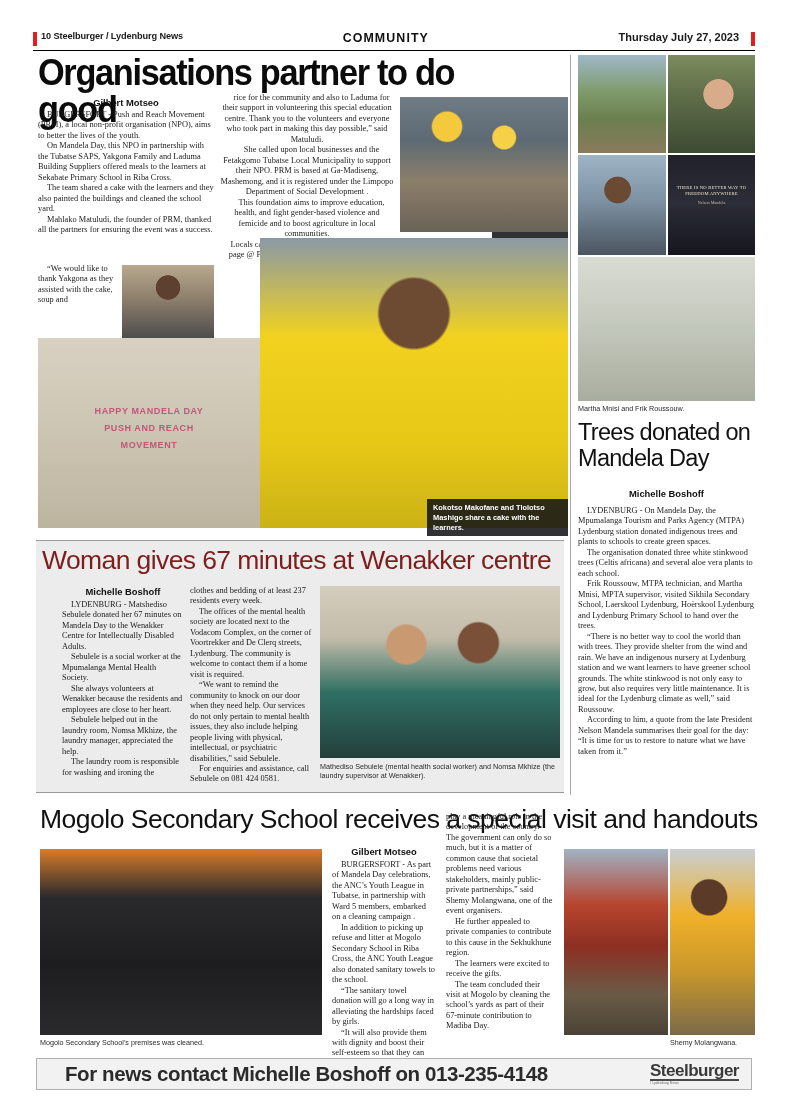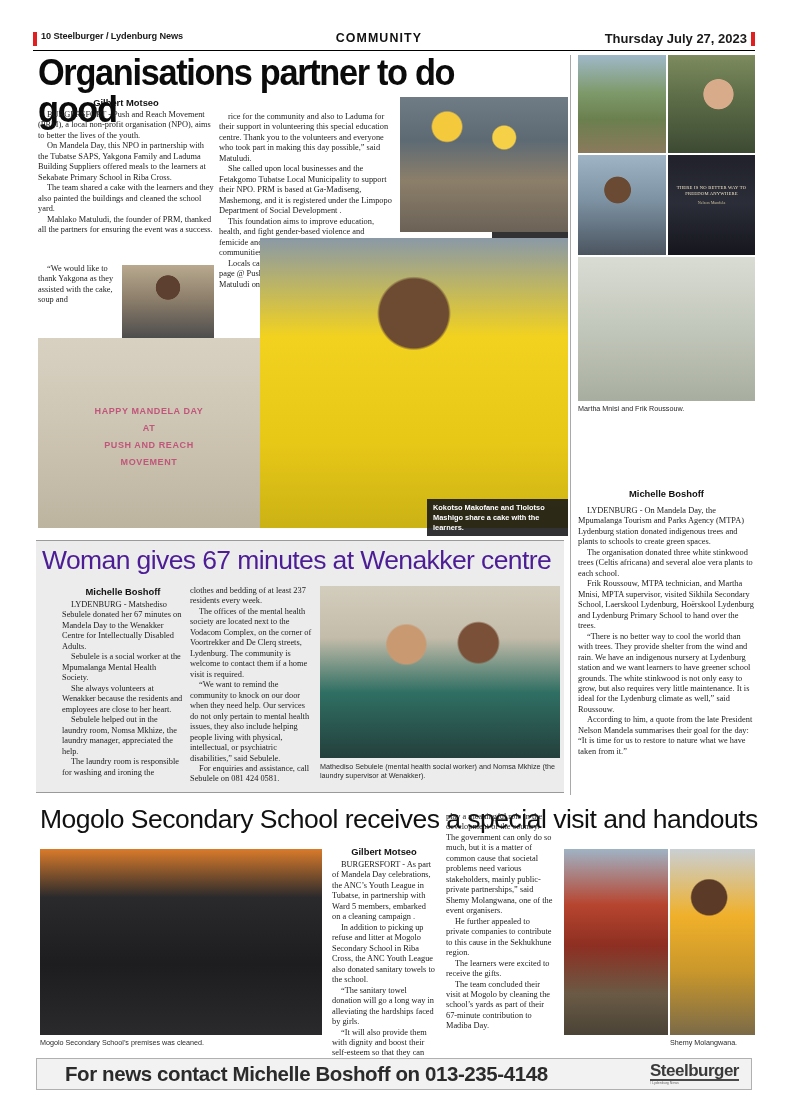--- a/index.html
+++ b/index.html
@@ -50,24 +50,24 @@
     text-align: center;
     font-family: "Liberation Sans", sans-serif;
     font-size: 12.4px;
     font-weight: 700;
     letter-spacing: 1.1px;
     color: #111;
     margin-left: -30px;
   }
   .mast-right {
     font-family: "Liberation Sans", sans-serif;
-    font-size: 13px;
+    font-size: 11px;
     font-weight: 700;
     color: #1a1a1a;
-    margin-right: 4px;
+    margin-right: 12px;
     white-space: nowrap;
   }
 
   
   .hl-main {
     position: absolute;
     left: 38px; top: 55px;
     width: 530px;
     font-family: "Liberation Sans", sans-serif;
     font-weight: 700;
@@ -91,21 +91,21 @@
   }
   .hl-wen {
     position: absolute;
     left: 42px; top: 547px;
     width: 540px;
     font-family: "Liberation Sans", sans-serif;
     font-weight: 400;
     font-size: 26.5px;
     line-height: 1.0;
     letter-spacing: -0.6px;
-    color: #4c1d95;
+    color: #7f1d1d;
   }
   .hl-mog {
     position: absolute;
     left: 40px; top: 806px;
     width: 720px;
     font-family: "Liberation Sans", sans-serif;
     font-weight: 400;
     font-size: 26.5px;
     line-height: 1.0;
     letter-spacing: -0.5px;
@@ -297,41 +297,40 @@
   <div class="col" style="left:38px; top:110px; width:176px;">
     <p>BURGERSFORT - Push and Reach Movement (PRM), a local non-profit organisation (NPO), aims to better the lives of the youth.</p>
     <p>On Mandela Day, this NPO in partnership with the Tubatse SAPS, Yakgona Family and Laduma Building Suppliers offered meals to the learners at Sekabate Primary School in Riba Cross.</p>
     <p>The team shared a cake with the learners and they also painted the buildings and cleaned the school yard.</p>
     <p>Mahlako Matuludi, the founder of PRM, thanked all the partners for ensuring the event was a success.</p>
   </div>
   <div class="col" style="left:38px; top:264px; width:84px;">
     <p>“We would like to thank Yakgona as they assisted with the cake, soup and</p>
   </div>
 
-  <div class="col" style="left:219px; top:112px; width:176px;">
+  <div class="col" style="left:219px; top:93px; width:176px;text-align:center;">
     <p>rice for the community and also to Laduma for their support in volunteering this special education centre. Thank you to the volunteers and everyone who took part in making this day possible,” said Matuludi.</p>
     <p>She called upon local businesses and the Fetakgomo Tubatse Local Municipality to support their NPO. PRM is based at Ga-Madiseng, Mashemong, and it is registered under the Limpopo Department of Social Development .</p>
     <p>This foundation aims to improve education, health, and fight gender-based violence and femicide and to boost agriculture in local communities.</p>
     <p>Locals can interact with PRM on their Facebook page @ Push and Reach Movement, or contact Matuludi on 067 755 5161.</p>
   </div>
 
   <div class="img" style="left:400px; top:97px; width:168px; height:135px;">
     <div class="ph ph-kids"></div>
   </div>
   <div class="cap-dark" style="left:492px; top:232px; width:76px;">Tlolotso Mashigo and Koketso Makofane share a piece of cake with a learner.</div>
 
   <div class="img" style="left:122px; top:265px; width:92px; height:75px;">
     <div class="ph ph-boy"></div>
   </div>
 
   <div class="img" style="left:38px; top:338px; width:222px; height:190px;">
     <div class="ph ph-cake"></div>
   <div style="position: absolute; left: 0px; top: 34%; width: 100%; text-align: center; font-family: &quot;Liberation Sans&quot;, sans-serif; font-size: 9px; font-weight: 700; color: rgb(192, 86, 122); line-height: 1.9; letter-spacing: 0.6px;">
         <div>HAPPY MANDELA DAY</div>
-        <div>AT</div>
         <div>PUSH AND REACH</div>
         <div>MOVEMENT</div>
       </div>
     </div>
 
   <div class="img" style="left:260px; top:238px; width:308px; height:290px;">
     <div class="ph ph-lady"></div>
   </div>
 
   <div class="cap-dark" style="left:427px; top:499px; width:141px;">Kokotso Makofane and Tlolotso Mashigo share a cake with the learners.</div>
@@ -354,20 +353,21 @@
               font-family:'Liberation Serif',serif; font-size:4.6px; color:#f3e7c8; letter-spacing:0.2px; line-height:1.2;">THERE IS NO BETTER WAY TO FREEDOM ANYWHERE</div>
   <div style="position:absolute; left:672px; top:200px; width:79px; text-align:center;
               font-family:'Liberation Serif',serif; font-size:4.2px; color:#cdbf9a;">Nelson Mandela</div>
 
   <div class="img" style="left:578px; top:257px; width:177px; height:144px;">
     <div class="ph ph-poster"></div>
   </div>
 
   <div class="cap-light" style="left:578px; top:404px; width:177px;">Martha Mnisi and Frik Roussouw.</div>
 
+  <div class="hl-trees">Trees donated on Mandela Day</div>
 
   <div class="byline" style="position:absolute; left:578px; top:488px; width:177px;">Michelle Boshoff</div>
 
   <div class="col" style="left:578px; top:506px; width:177px;">
     <p>LYDENBURG - On Mandela Day, the Mpumalanga Tourism and Parks Agency (MTPA) Lydenburg station donated indigenous trees and plants to schools to create green spaces.</p>
     <p>The organisation donated three white stinkwood trees (Celtis africana) and several aloe vera plants to each school.</p>
     <p>Frik Roussouw, MTPA technician, and Martha Mnisi, MPTA supervisor, visited Sikhila Secondary School, Laerskool Lydenburg, Hoërskool Lydenburg and Lydenburg Primary School to hand over the trees.</p>
     <p>“There is no better way to cool the world than with trees. They provide shelter from the wind and rain. We have an indigenous nursery at Lydenburg station and we want learners to have greener school grounds. The white stinkwood is not only easy to grow, but also requires very little maintenance. It is ideal for the Lydenburg climate as well,” said Roussouw.</p>
     <p>According to him, a quote from the late President Nelson Mandela summarises their goal for the day: “It is time for us to restore to nature what we have taken from it.”</p>
   </div>

